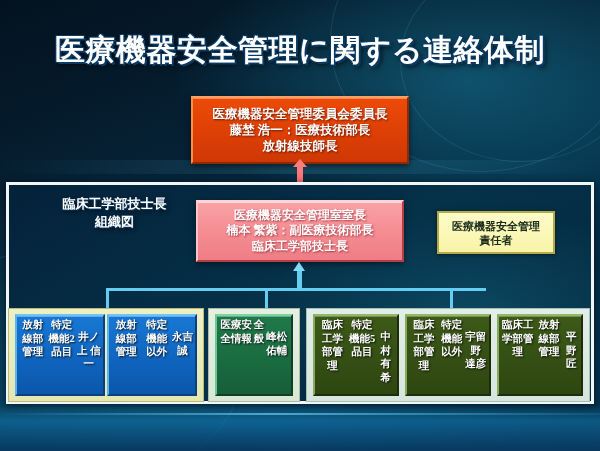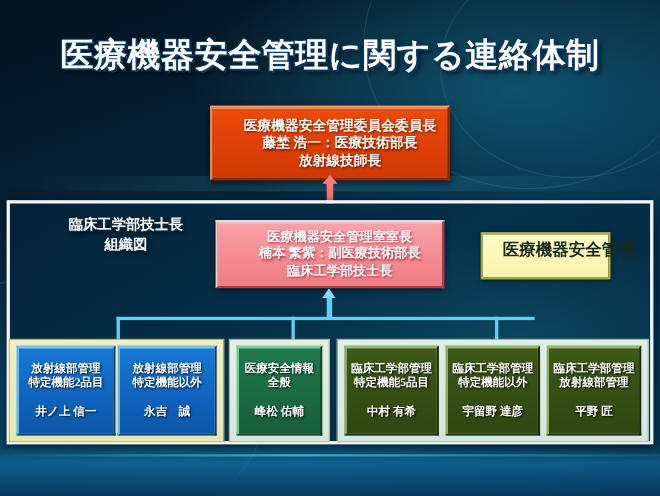--- a/index.html
+++ b/index.html
@@ -59,21 +59,20 @@
     text-shadow: 1px 1px 0 #0a3a62, 2px 2px 4px rgba(0,0,0,0.75);
   }
 
   
   .box {
     position: absolute;
     box-sizing: border-box;
     text-align: center;
     line-height: 1.28;
     font-weight: bold;
-    padding-left: 18px;
   }
   .box .ln { display: block; white-space: nowrap; }
 
   
   #committee-box {
     left: 191px; top: 96px;
     width: 218px; height: 68px;
     background: linear-gradient(180deg, #ec4b07 0%, #dd3f05 55%, #cf3804 100%);
     border: 2px solid #8d2a05;
     border-top-color: #ff9e63;
@@ -100,21 +99,21 @@
     text-shadow: 1px 1px 2px rgba(150,40,50,0.85);
   }
 
   
   #responsible-box {
     left: 437px; top: 211px;
     width: 118px; height: 43px;
     background: linear-gradient(180deg, #fdfbc8 0%, #f9f4a8 100%);
     border: 2px solid #b3ab4a;
     color: #1a2b1a;
-    font-size: 15px;
+    font-size: 11px;
     padding-top: 6px;
     box-shadow: 0 1px 4px rgba(0,0,0,0.5);
   }
 
   
   #org-panel {
     position: absolute;
     left: 6px; top: 182px;
     width: 588px; height: 222px;
     box-sizing: border-box;
@@ -224,21 +223,21 @@
   
   .leaf {
     box-sizing: border-box;
     height: 82px;
     text-align: center;
     color: #ffffff;
     font-size: 10.5px;
     font-weight: bold;
     line-height: 1.3;
     display: flex;
-    flex-direction: column;
+    flex-direction: row;
     justify-content: center;
     padding: 2px;
     text-shadow: 1px 1px 2px rgba(0,0,0,0.85);
   }
   .leaf .role { display: block; }
   .leaf .person { display: block; margin-top: 12px; }
   .leaf-blue {
     width: 90px;
     background: linear-gradient(180deg, #1878d4 0%, #0f63bd 60%, #0b57ab 100%);
     border: 2px solid #0b3f7d;
@@ -305,20 +304,21 @@
   </div>
 
   <div class="box" id="office-chief-box">
     <span class="ln">医療機器安全管理室室長</span>
     <span class="ln">楠本 繁紫：副医療技術部長</span>
     <span class="ln">臨床工学部技士長</span>
   </div>
 
   <div class="box" id="responsible-box">
     <span class="ln">医療機器安全管理</span>
+    <span class="ln">責任者</span>
   </div>
 
   <div class="conn" id="arrow-office-up"></div>
   <div class="conn" id="bracket-h"></div>
   <div class="conn bracket-v" id="bracket-v1"></div>
   <div class="conn bracket-v" id="bracket-v2"></div>
   <div class="conn bracket-v" id="bracket-v3"></div>
 
   <div class="group" id="group-radiology">
     <div class="leaf leaf-blue">

